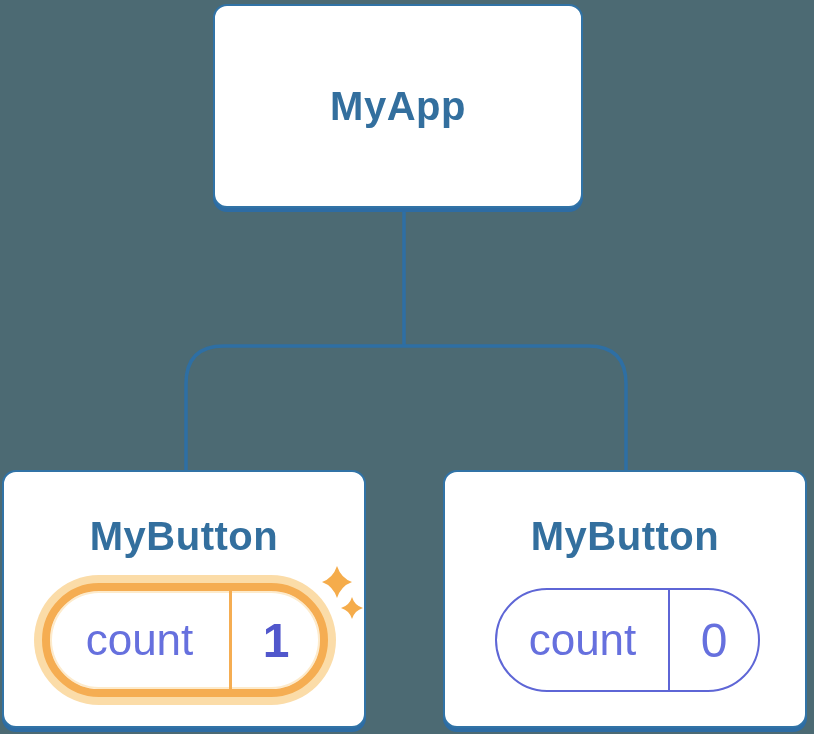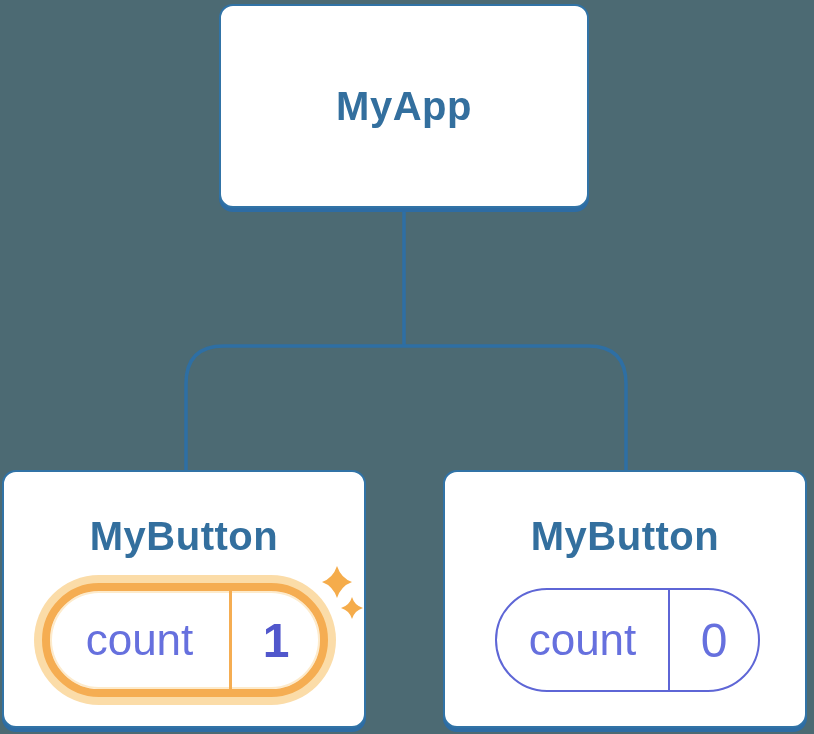--- a/index.html
+++ b/index.html
@@ -9,21 +9,21 @@
   }
   html,body{margin:0;padding:0;}
   body{background:var(--bg);font-family:"Liberation Sans",sans-serif;}
   .stage{position:relative;width:814px;height:734px;background:var(--bg);overflow:hidden;}
 
   .connectors{position:absolute;left:0;top:0;width:814px;height:734px;}
   .connectors path{stroke:var(--line);stroke-width:3.5;fill:none;}
 
   .node{position:absolute;background:#ffffff;border:2px solid var(--box-border);
         border-radius:14px;box-shadow:0 4px 0 var(--box-bottom);box-sizing:border-box;}
-  .node-root{left:219px;top:4px;width:370px;height:204px;
+  .node-root{left:213px;top:4px;width:370px;height:204px;
              display:flex;align-items:center;justify-content:center;}
   .node-child{top:470px;width:364px;height:258px;}
   .node-child.left{left:2px;}
   .node-child.right{left:443px;}
 
   .node-title{color:var(--title);font-size:40px;font-weight:700;letter-spacing:0.5px;}
   .child-title{position:absolute;left:0;top:42px;width:100%;text-align:center;}
 
   .pill{position:absolute;display:flex;align-items:stretch;background:#ffffff;
         box-sizing:border-box;border-radius:999px;}

